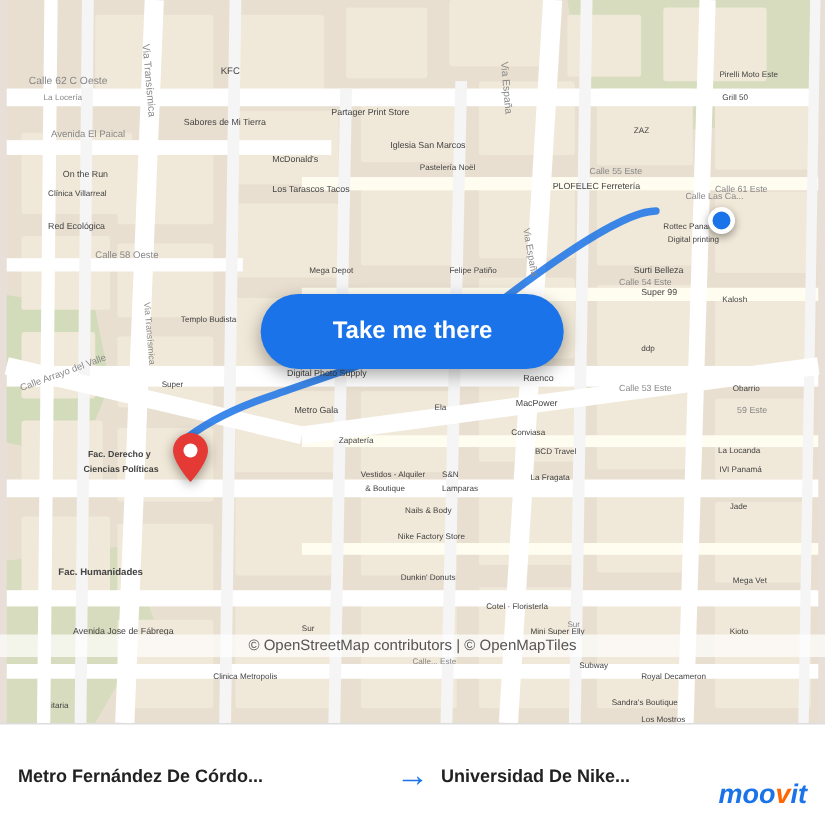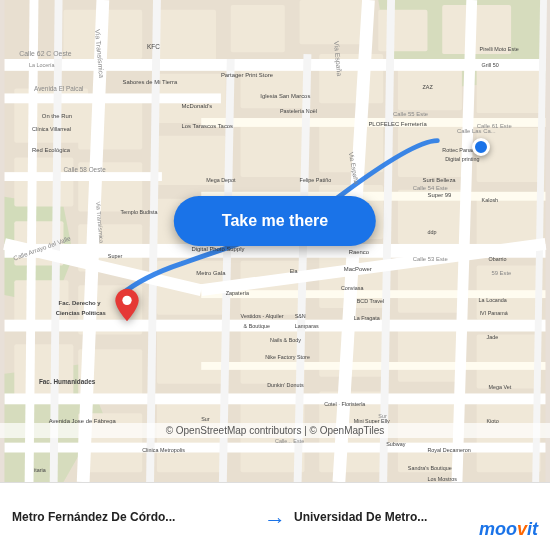--- a/index.html
+++ b/index.html
@@ -344,20 +344,20 @@
     <div class="attribution">© OpenStreetMap contributors | © OpenMapTiles</div>
 
   </div>
 
   <div class="bottom-bar">
     <div class="route-from">
       <span class="route-name">Metro Fernández De Córdo...</span>
     </div>
     <div class="route-arrow">→</div>
     <div class="route-to">
-      <span class="route-name">Universidad De Metro...</span>
+      <span class="route-name">Universidad De Nike...</span>
     </div>
     <div class="moovit-logo">
       moo<span>v</span>it
     </div>
   </div>
 
 </div>
 
 </body></html>

